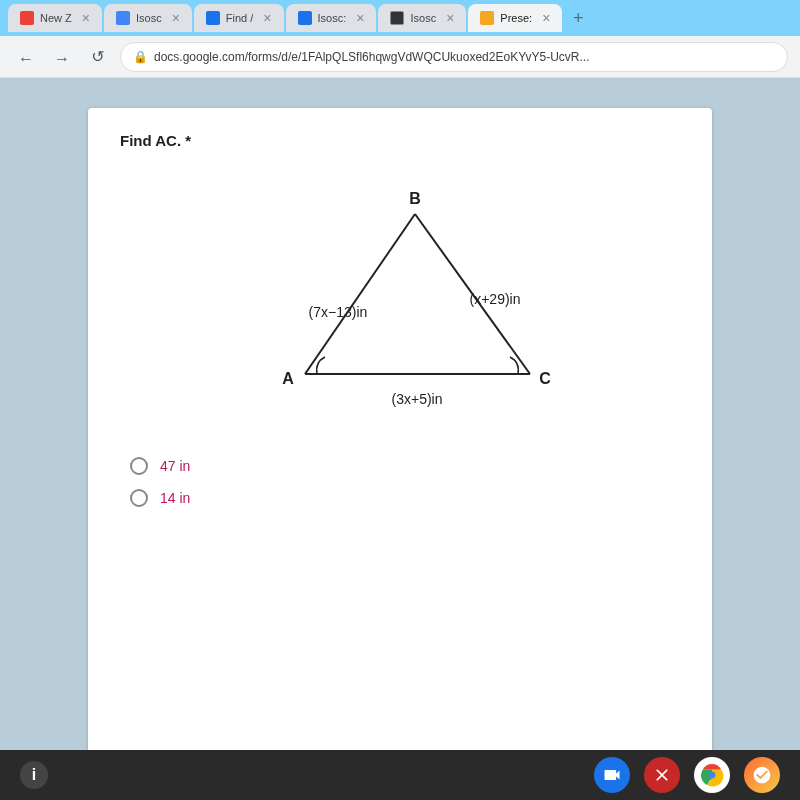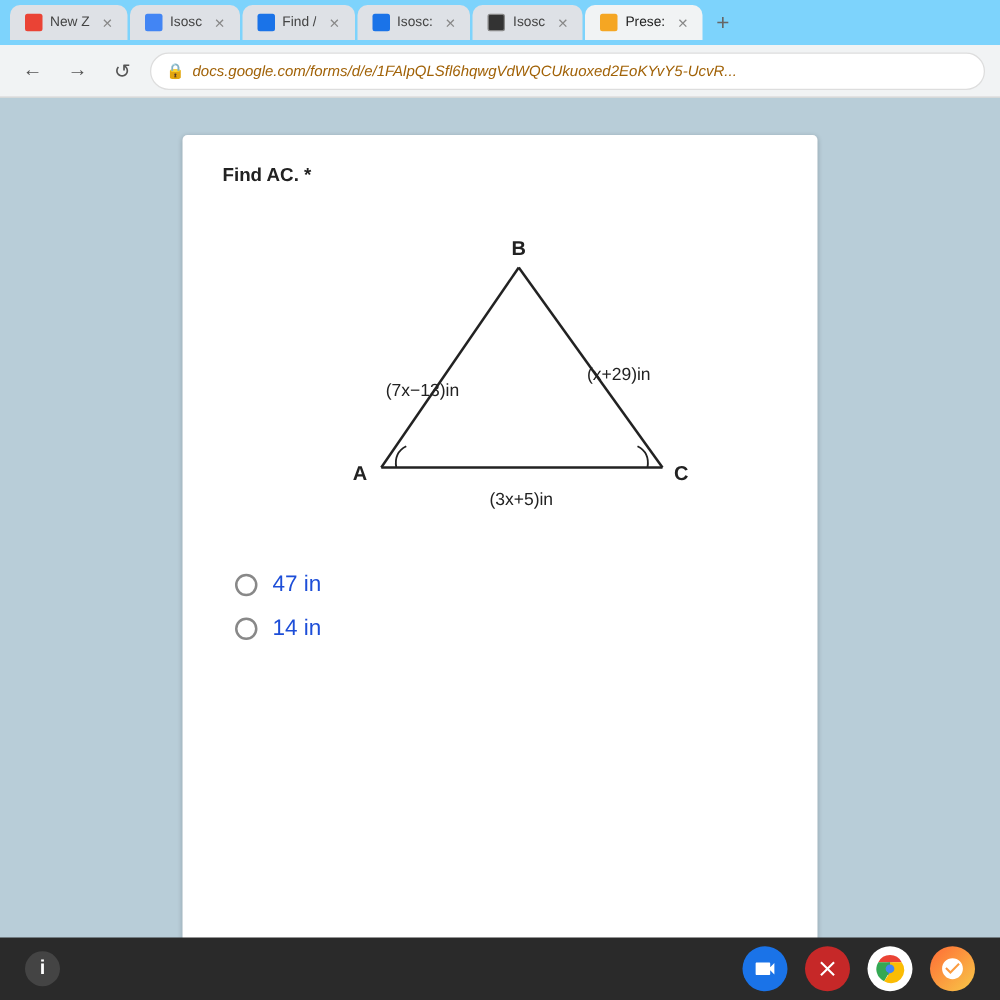--- a/index.html
+++ b/index.html
@@ -116,41 +116,40 @@
       border: 1px solid #ddd;
     }
 
     .address-lock {
       margin-right: 6px;
       font-size: 12px;
     }
 
     .address-text {
       font-size: 12px;
-      color: #a16207;
+      color: #404040;
       overflow: hidden;
       text-overflow: ellipsis;
       white-space: nowrap;
-      font-style: italic;
     }
 
     
     .page-content {
       position: absolute;
       top: 78px;
       left: 0; right: 0; bottom: 0;
       background: #b8cdd8;
       display: flex;
       justify-content: center;
       padding-top: 30px;
     }
 
     .question-card {
       background: white;
-      width: 508px;
+      width: 624px;
       min-height: 520px;
       border-radius: 4px;
       padding: 24px 32px 32px 32px;
       box-shadow: 0 1px 4px rgba(0,0,0,0.2);
     }
 
     .question-title {
       font-size: 15px;
       font-weight: 600;
       color: #222;
@@ -191,22 +190,22 @@
       border-radius: 50%;
       border: 2px solid #888;
       background: white;
       flex-shrink: 0;
       display: flex;
       align-items: center;
       justify-content: center;
     }
 
     .answer-text {
-      font-size: 18px;
-      color: #1d4ed8;
+      font-size: 14px;
+      color: #be185d;
     }
 
     
     .taskbar {
       position: absolute;
       bottom: 0; left: 0; right: 0;
       height: 50px;
       background: #2a2a2a;
       display: flex;
       align-items: center;

